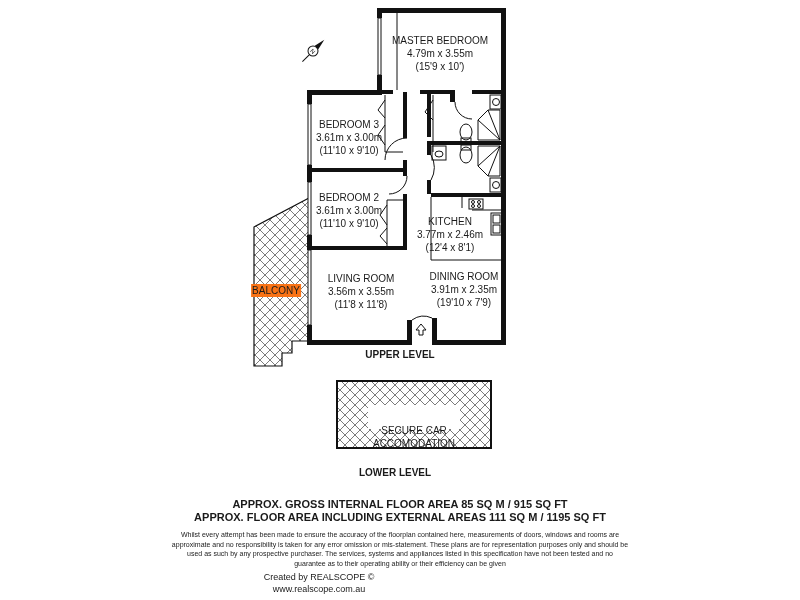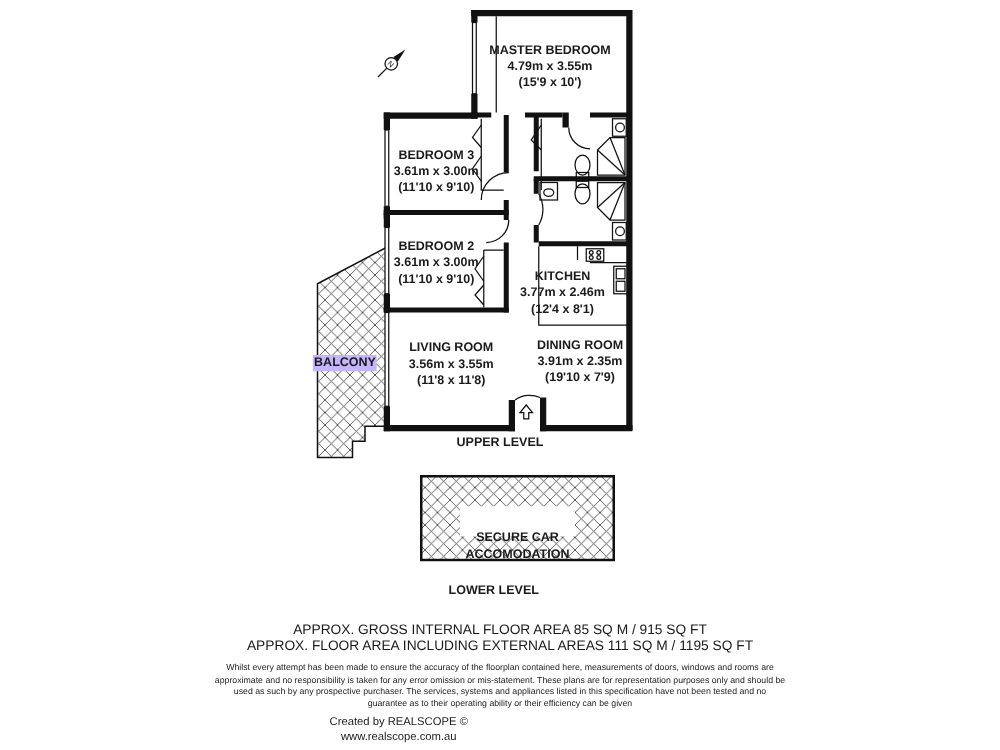--- a/index.html
+++ b/index.html
@@ -1,22 +1,22 @@
 <!DOCTYPE html>
 <html><head>
   <meta charset="utf-8">
   <style>
     html, body { margin:0; padding:0; background:#ffffff; }
     body { width:800px; height:600px; position:relative; overflow:hidden; font-family:"Liberation Sans", sans-serif; color:#1a1a1a; }
     svg.plan { position:absolute; left:0; top:0; }
-    .lbl { position:absolute; text-align:center; font-weight:bold; font-size:10px; line-height:13px; white-space:nowrap; transform:translateX(-50%); }
+    .lbl { position:absolute; text-align:center; font-weight:normal; font-size:10px; line-height:13px; white-space:nowrap; transform:translateX(-50%); }
     .lbl .name { display:block; }
     .lbl .dim { display:block; }
     .level { position:absolute; font-weight:bold; font-size:10px; transform:translateX(-50%); white-space:nowrap;text-align:right; }
-    .area { position:absolute; left:0; width:800px; text-align:center; font-weight:normal; font-size:11px; line-height:13px; }
+    .area { position:absolute; left:0; width:800px; text-align:center; font-weight:bold; font-size:11px; line-height:13px; }
     .disc { position:absolute; left:0; width:800px; text-align:center; font-size:7px; line-height:9.5px; color:#222; }
     .credit { position:absolute; left:0; width:638px; text-align:center; font-size:9px; line-height:13px; }
   </style>
 </head>
 <body>
 
 <svg class="plan" width="800" height="600" viewBox="0 0 800 600">
   <defs>
     <pattern id="hatch" width="10" height="10" patternUnits="userSpaceOnUse">
       <path d="M0,0 L10,10 M10,0 L0,10" stroke="#444" stroke-width="0.7" fill="none"></path>
@@ -187,21 +187,21 @@
   <span class="dim">3.56m x 3.55m</span>
   <span class="dim">(11'8 x 11'8)</span>
 </div>
 
 <div class="lbl" style="left:464px; top:270px;">
   <span class="name">DINING ROOM</span>
   <span class="dim">3.91m x 2.35m</span>
   <span class="dim">(19'10 x 7'9)</span>
 </div>
 
-<div class="lbl" style="left:276px; top:284px; background:#c4b5fd; padding:0 1px;">
+<div class="lbl" style="left:276px; top:284px; background:#f97316; padding:0 1px;">
   <span class="name">BALCONY</span>
 </div>
 
 <div class="lbl" style="left:414px; top:424px;">
   <span class="name">SECURE CAR</span>
   <span class="name">ACCOMODATION</span>
 </div>
 
 <div class="level" style="left:400px; top:349px;">UPPER LEVEL</div>
 <div class="level" style="left:395px; top:467px;">LOWER LEVEL</div>

